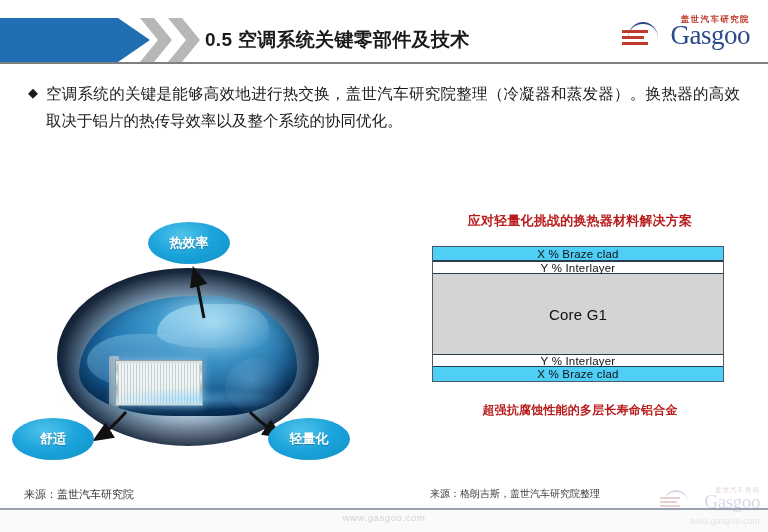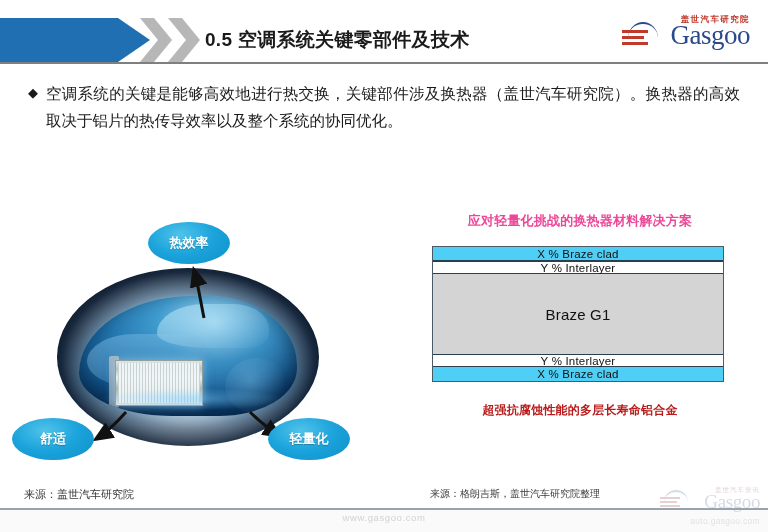--- a/index.html
+++ b/index.html
@@ -130,21 +130,21 @@
   .e-top{left:148px;top:222px;width:82px;height:42px;}
   .e-bl{left:12px;top:418px;width:82px;height:42px;}
   .e-br{left:268px;top:418px;width:82px;height:42px;}
 
   .arrows{position:absolute;left:0;top:0;width:390px;height:258px;pointer-events:none;}
 
   
   .right-fig{position:absolute;left:430px;top:212px;width:300px;height:252px;}
   .rf-title{
     position:absolute;left:0;top:0;width:300px;text-align:center;
-    font-size:13px;font-weight:bold;color:#ec4899;letter-spacing:.2px;
+    font-size:13px;font-weight:bold;color:#b91c1c;letter-spacing:.2px;
   }
   .stack{
     position:absolute;left:2px;top:34px;width:290px;height:134px;
     background:#d4d4d4;border:1px solid #4a5a66;
   }
   .layer{
     position:relative;width:100%;box-sizing:border-box;
     display:flex;align-items:center;justify-content:center;
     font-size:11.5px;color:#111;letter-spacing:.2px;
   }
@@ -206,21 +206,21 @@
     <div class="logo-bars">
         <i></i>
         <i></i>
         <i></i>
       </div>
   </div>
 
   <div class="bullet-block">
     <div class="bullet-row">
       <span class="diamond">◆</span>
-      <div class="bullet-text"><b>空调系统</b><span>的关键是能够高效地进行热交换，关键部件涉及换热器（盖世汽车研究院）。换热器的高效取决于铝片的热传导效率以及整个系统的协同优化。</span></div>
+      <div class="bullet-text"><b>空调系统</b><span>的关键是能够高效地进行热交换，盖世汽车研究院整理（冷凝器和蒸发器）。换热器的高效取决于铝片的热传导效率以及整个系统的协同优化。</span></div>
     </div>
   </div>
 
   <div class="left-fig">
 
     <div class="car-wrap">
       <div class="car-glow"></div>
       <div class="car-body">
         <div class="car-windshield"></div>
         <div class="car-hood"></div>
@@ -249,21 +249,21 @@
   <div class="ellipse e-bl">舒适</div>
   <div class="ellipse e-top">热效率</div>
   <div class="ellipse e-br">轻量化</div>
 
   <div class="right-fig">
     <div class="rf-title">应对轻量化挑战的换热器材料解决方案</div>
 
     <div class="stack">
       <div class="layer l-braze">X % Braze clad</div>
       <div class="layer l-inter">Y %  Interlayer</div>
-      <div class="layer l-core">Braze G1</div>
+      <div class="layer l-core">Core G1</div>
       <div class="layer l-inter-b">Y % Interlayer</div>
       <div class="layer l-braze-b">X % Braze clad</div>
     </div>
 
     <div class="rf-caption">超强抗腐蚀性能的多层长寿命铝合金</div>
   </div>
 
   <div class="src-left">来源：盖世汽车研究院</div>
   <div class="src-right">来源：格朗吉斯，盖世汽车研究院整理</div>
 

